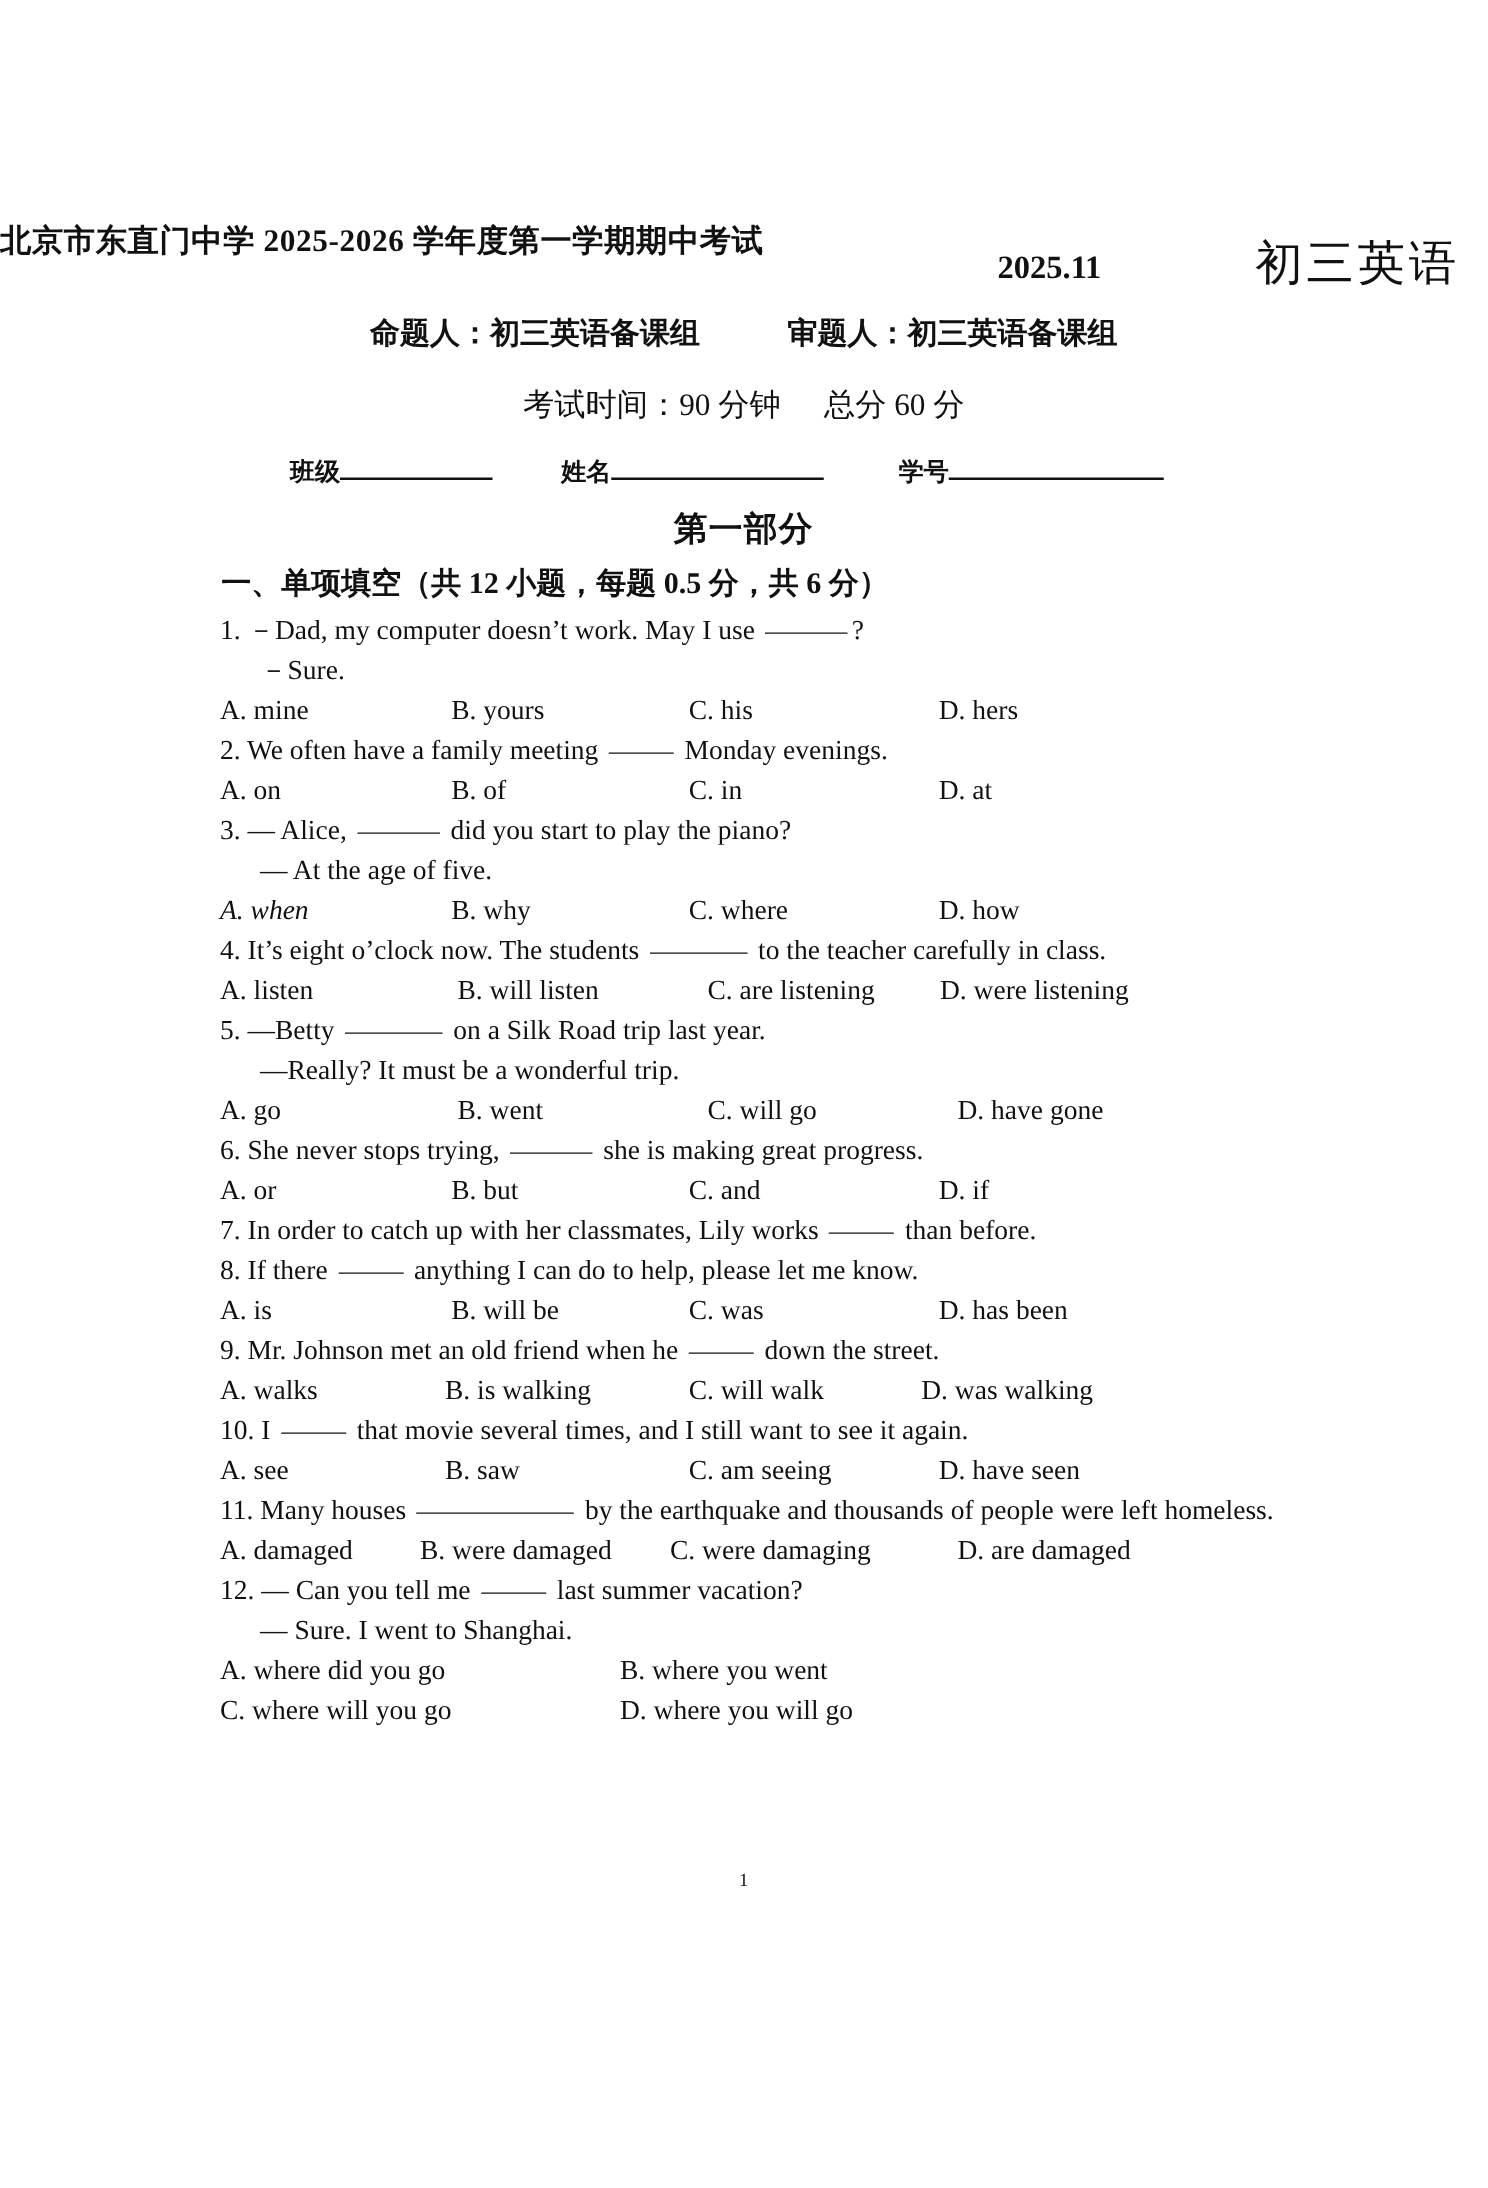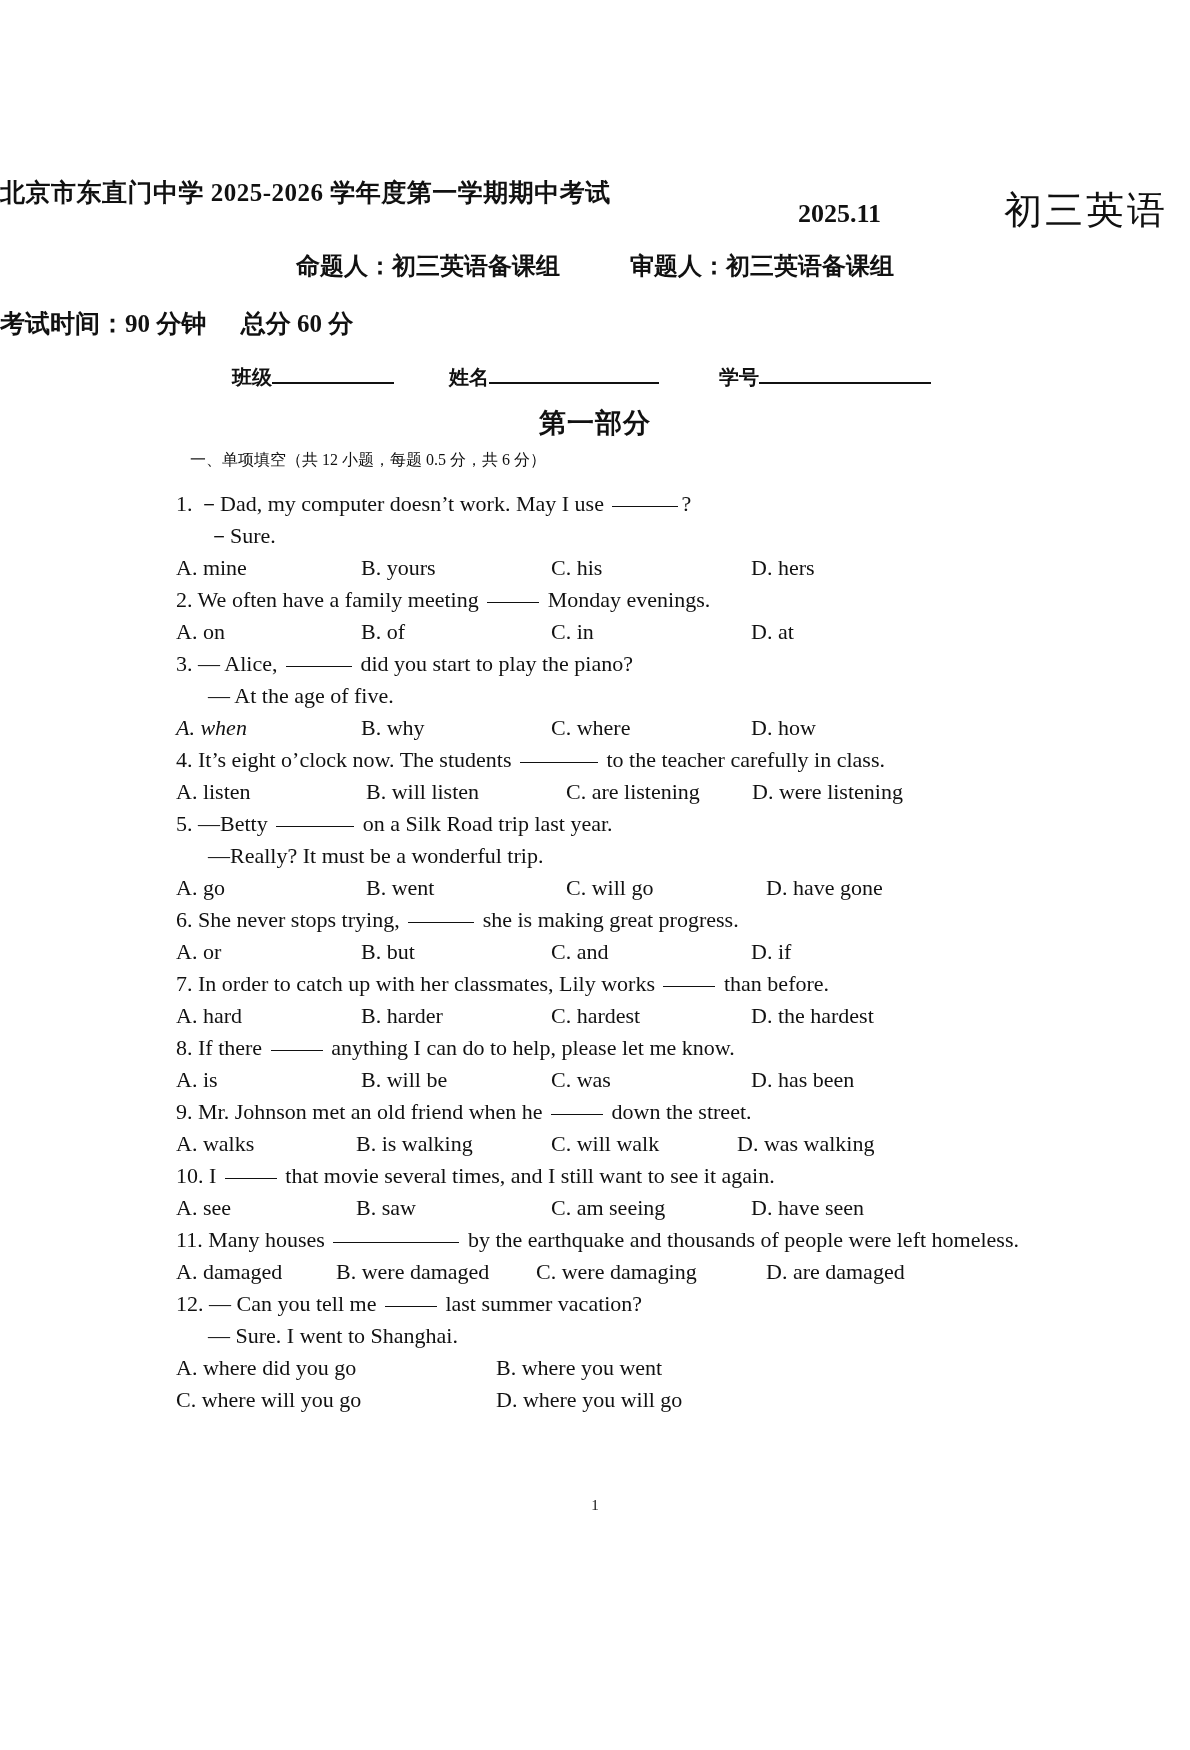--- a/index.html
+++ b/index.html
@@ -65,23 +65,23 @@
     text-align: center;
     font-size: 24px;
     font-weight: bold;
   }
   .authors-row .gap { display: inline-block; width: 58px; }
 
   .duration-row {
     position: absolute;
     top: 307px;
     left: 0; right: 0;
-    text-align: left;
+    text-align: center;
     font-size: 25px;
-    font-weight: bold;
+    font-weight: normal;
   }
   .duration-row .gap { display: inline-block; width: 22px; }
 
   
   .info-row {
     position: absolute;
     top: 362px;
     left: 232px;
     width: 725px;
     font-size: 20px;
@@ -110,23 +110,23 @@
     text-align: center;
     font-size: 27px;
     font-weight: bold;
     letter-spacing: 1px;
   }
 
   
   .section-heading {
     position: absolute;
     top: 450px;
-    left: 190px;
-    font-size: 16px;
-    font-weight: normal;
+    left: 177px;
+    font-size: 24px;
+    font-weight: bold;
   }
 
   
   .questions {
     position: absolute;
     top: 488px;
     left: 176px;
     width: 860px;
   }
   .q-block { margin-bottom: 0px; }
@@ -267,26 +267,20 @@
         <div class="q-stem"><span>6.</span> <span>She never stops trying, <span class="inline-blank bl-md"></span> she is making great progress.</span></div>
         <div class="q-opts">
           <span class="opt" style="left: 0px;">A. or</span>
           <span class="opt" style="left: 185px;">B. but</span>
           <span class="opt" style="left: 375px;">C. and</span>
           <span class="opt" style="left: 575px;">D. if</span>
         </div>
       </div>
       <div class="q-block">
         <div class="q-stem"><span>7.</span> <span>In order to catch up with her classmates, Lily works <span class="inline-blank bl-sm"></span> than before.</span></div>
-        <div class="q-opts">
-          <span class="opt" style="left: 0px;">A. hard</span>
-          <span class="opt" style="left: 185px;">B. harder</span>
-          <span class="opt" style="left: 375px;">C. hardest</span>
-          <span class="opt" style="left: 575px;">D. the hardest</span>
-        </div>
       </div>
       <div class="q-block">
         <div class="q-stem"><span>8.</span> <span>If there <span class="inline-blank bl-sm"></span> anything I can do to help, please let me know.</span></div>
         <div class="q-opts">
           <span class="opt" style="left: 0px;">A. is</span>
           <span class="opt" style="left: 185px;">B. will be</span>
           <span class="opt" style="left: 375px;">C. was</span>
           <span class="opt" style="left: 575px;">D. has been</span>
         </div>
       </div>

